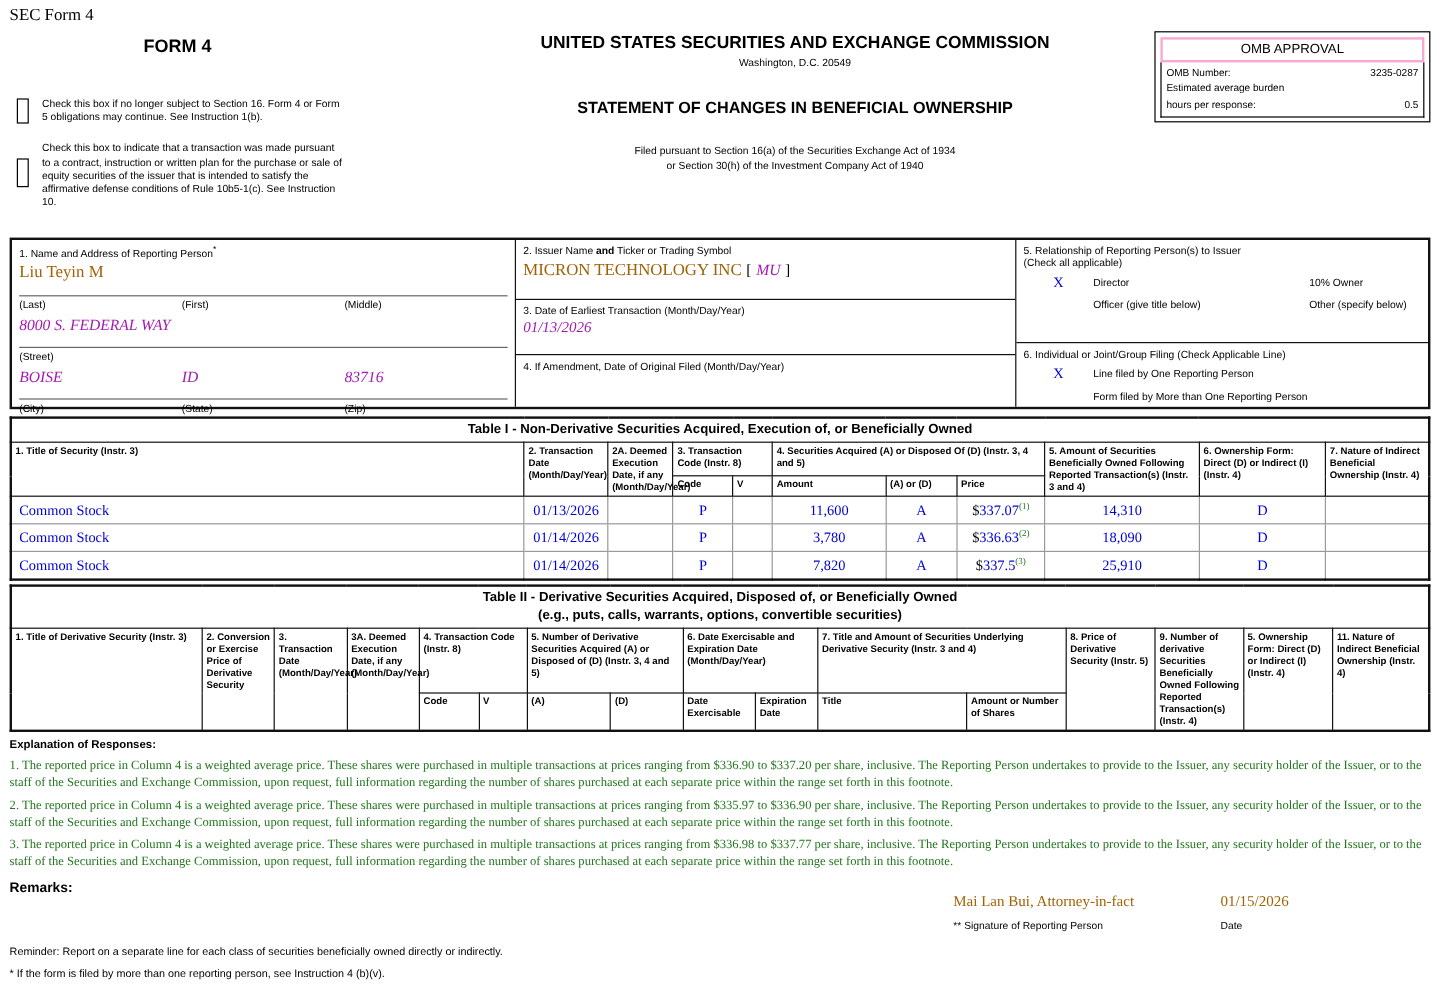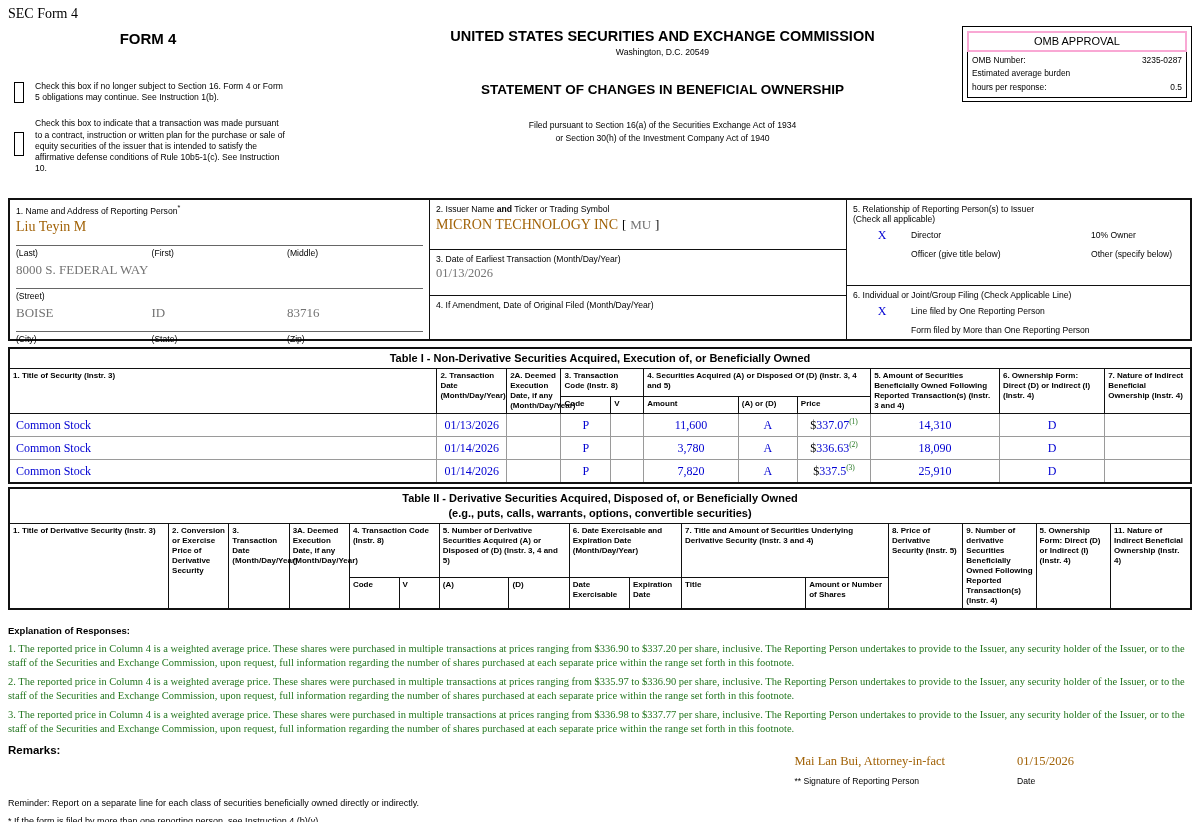--- a/index.html
+++ b/index.html
@@ -32,21 +32,21 @@
   .omb-title-box { border:2px solid #f9a8d4; text-align:center; font-size:11px; padding:2px 0 3px; }
   .omb-rows { border:1px solid #000; border-top:none; padding:2px 4px 3px; font-size:8.4px; }
   .omb-row { display:flex; justify-content:space-between; line-height:1.6; }
 
   
   .info-grid { display:flex; border:2px solid #111; margin-top:16px; height:143px; }
   .info-colA { width:420px; flex:0 0 auto; border-right:1px solid #111; padding:4px 6px; }
   .info-colB { width:417px; flex:0 0 auto; border-right:1px solid #111; display:flex; flex-direction:column; }
   .info-colC { flex:1 1 auto; display:flex; flex-direction:column; }
   .label { font-size:8.6px; }
-  .blue-serif { font-family:"Liberation Serif", serif; color:#737373; }
+  .blue-serif { font-family:"Liberation Serif", serif; color:#a21caf;font-style:italic; }
   .link { font-family:"Liberation Serif", serif; color:#a16207; cursor:pointer; }
   .name-line { font-size:14px; margin-top:2px; }
   .hr-line { border-top:1px solid #666; margin-top:10px; }
   .three-col { display:flex; margin-top:2px; }
   .three-col > div { width:33.3%; }
   .addr-line { font-size:13px; margin-top:4px; }
   .cellB1 { height:50px; border-bottom:1px solid #111; padding:4px 6px; }
   .cellB2 { height:46px; border-bottom:1px solid #111; padding:4px 6px; }
   .cellB3 { flex:1; padding:4px 6px; }
   .cellC1 { height:96px; border-bottom:1px solid #111; padding:4px 6px; }
@@ -63,21 +63,21 @@
   .tbl { border:2px solid #111; margin-top:6px; }
   .tbl-title { font-size:11px; font-weight:bold; text-align:center; padding:2px 0 3px; border:1px solid #111; line-height:1.3; }
   th { font-size:8px; font-weight:bold; text-align:left; vertical-align:top; padding:2px 3px; border:1px solid #111; line-height:1.25; }
   td.data { font-family:"Liberation Serif", serif; color:#0000d2; font-size:12px; text-align:center; vertical-align:middle;
             padding:3px 2px; border:1px solid #9a9a9a; height:21px; }
   td.data.left { text-align:left; padding-left:6px; }
   .cur { color:#000; }
   sup.fn { color:#23761f; font-size:7.5px; }
 
   
-  .expl-label { font-weight:bold; font-size:9.5px; margin-top:15px; }
+  .expl-label { font-weight:bold; font-size:9.5px; margin-top:5px; }
   .footnote { font-family:"Liberation Serif", serif; color:#23761f; font-size:10.5px; margin-top:6px; line-height:1.3; }
   .remarks-sig { display:flex; margin-top:8px; }
   .remarks-label { font-weight:bold; font-size:11.5px; }
   .sig-block { margin-left:auto; margin-right:118px; display:flex; gap:72px; margin-top:10px; }
   .sig-value { font-size:12.5px; }
   .sig-label { font-size:8.6px; margin-top:7px; color:#000; }
   .footer-line { font-size:9px; margin-top:8px; }
   .footer-line.first { margin-top:12px; }
 </style>
 </head>

